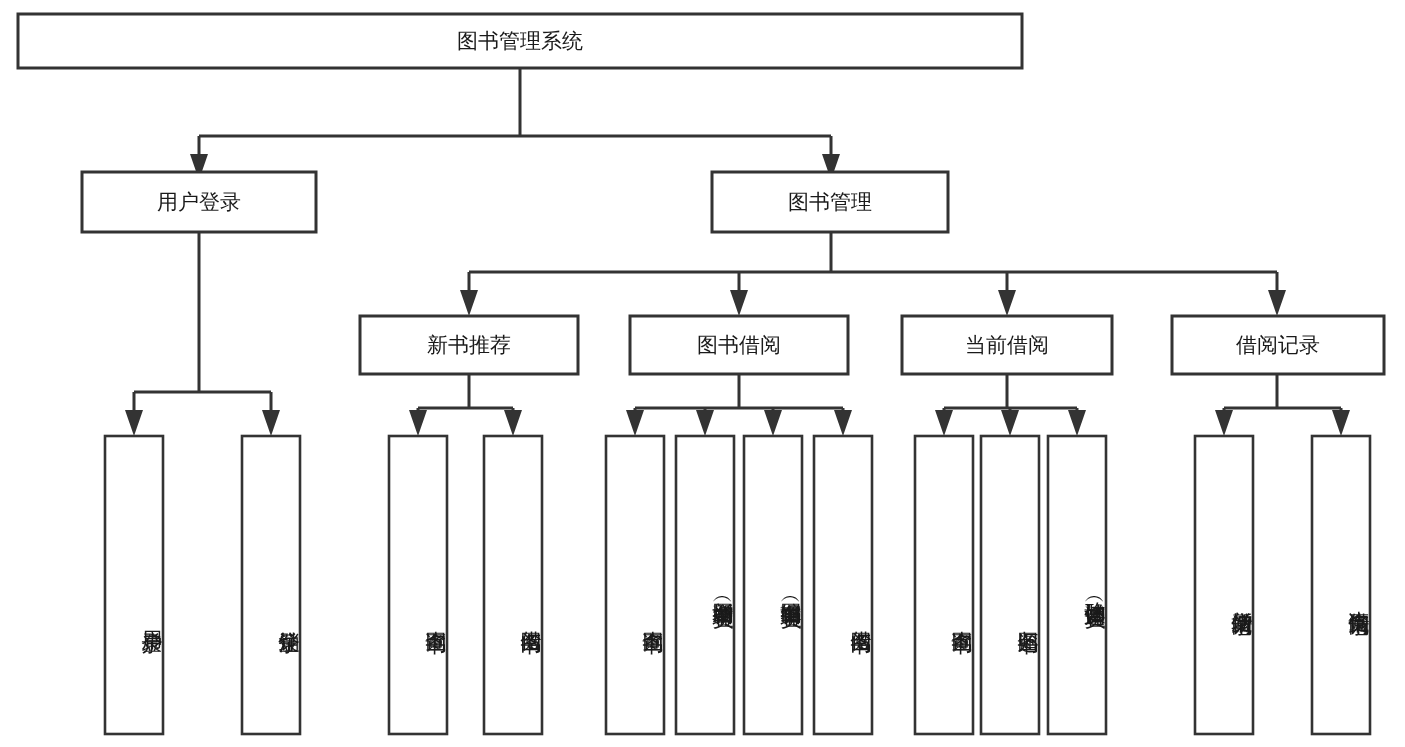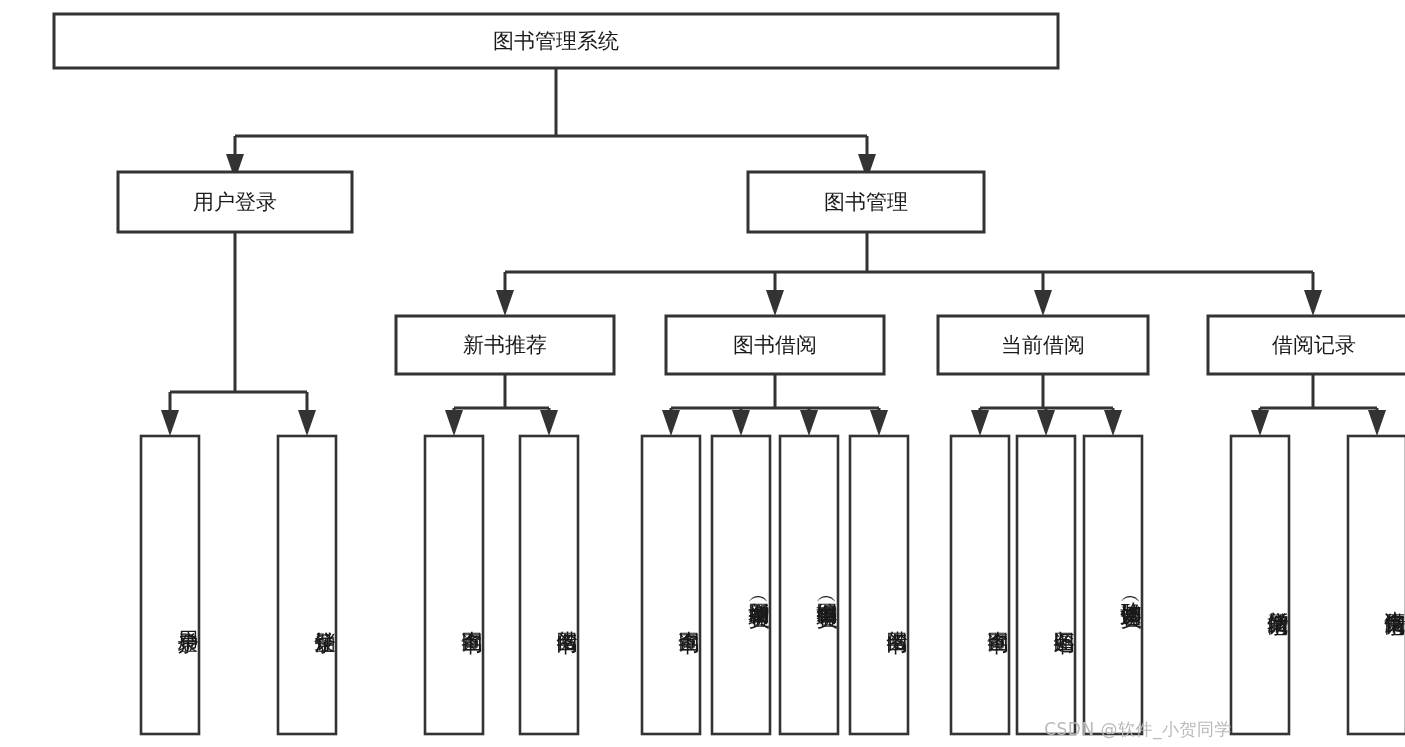--- a/index.html
+++ b/index.html
@@ -12,21 +12,20 @@
     width: 1405px;
     height: 747px;
     font-family: "DejaVu Sans", "Liberation Sans", sans-serif;
     overflow: hidden;
   }
   #diagram-root {
     position: relative;
     width: 1204px;
     height: 747px;
     background: #ffffff;
-    margin-left: 36px;
   }
   svg#tree-svg {
     position: absolute;
     left: 0;
     top: 0;
     width: 1405px;
     height: 747px;
     display: block;
   }
   .node-rect {
@@ -217,14 +216,13 @@
   <div class="node-label-v" style="left:915px; top:498px; width:58px; height:236px;">查询图书</div>
 
   <div class="node-label-v" style="left:981px; top:498px; width:58px; height:236px;">归还图书</div>
 
   <div class="node-label-v" style="left:1048px; top:444px; width:58px; height:290px;">确认归还（管理员）</div>
 
   <div class="node-label-v" style="left:1195px; top:460px; width:58px; height:274px;">新增借阅记录</div>
 
   <div class="node-label-v" style="left:1312px; top:460px; width:58px; height:274px;">查询借阅记录</div>
 
-  <div class="watermark">CSDN @软件_小贺同学</div>
 </div>
 
 </body></html>

